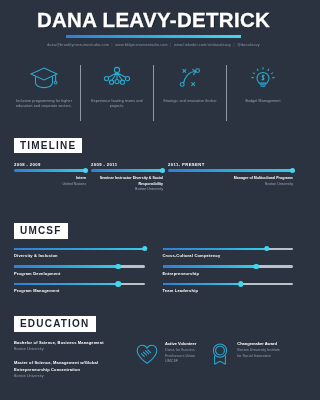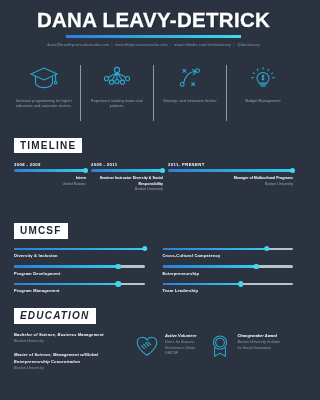--- a/index.html
+++ b/index.html
@@ -171,21 +171,21 @@
   }
   .skill-label {
     margin-top: 3px;
     font-size: 4px;
     font-weight: bold;
     color: #ffffff;
     letter-spacing: 0.2px;
   }
 
   
-  .edu-block { margin-top: 12px; font-style: italic; }
+  .edu-block { margin-top: 20px; }
   .edu-body {
     margin: 8px 14px 0 14px;
     display: flex;
     align-items: flex-start;
   }
   .edu-col { width: 108px; }
   .edu-entry { margin-bottom: 8px; }
   .edu-deg {
     font-size: 4px;
     font-weight: bold;

